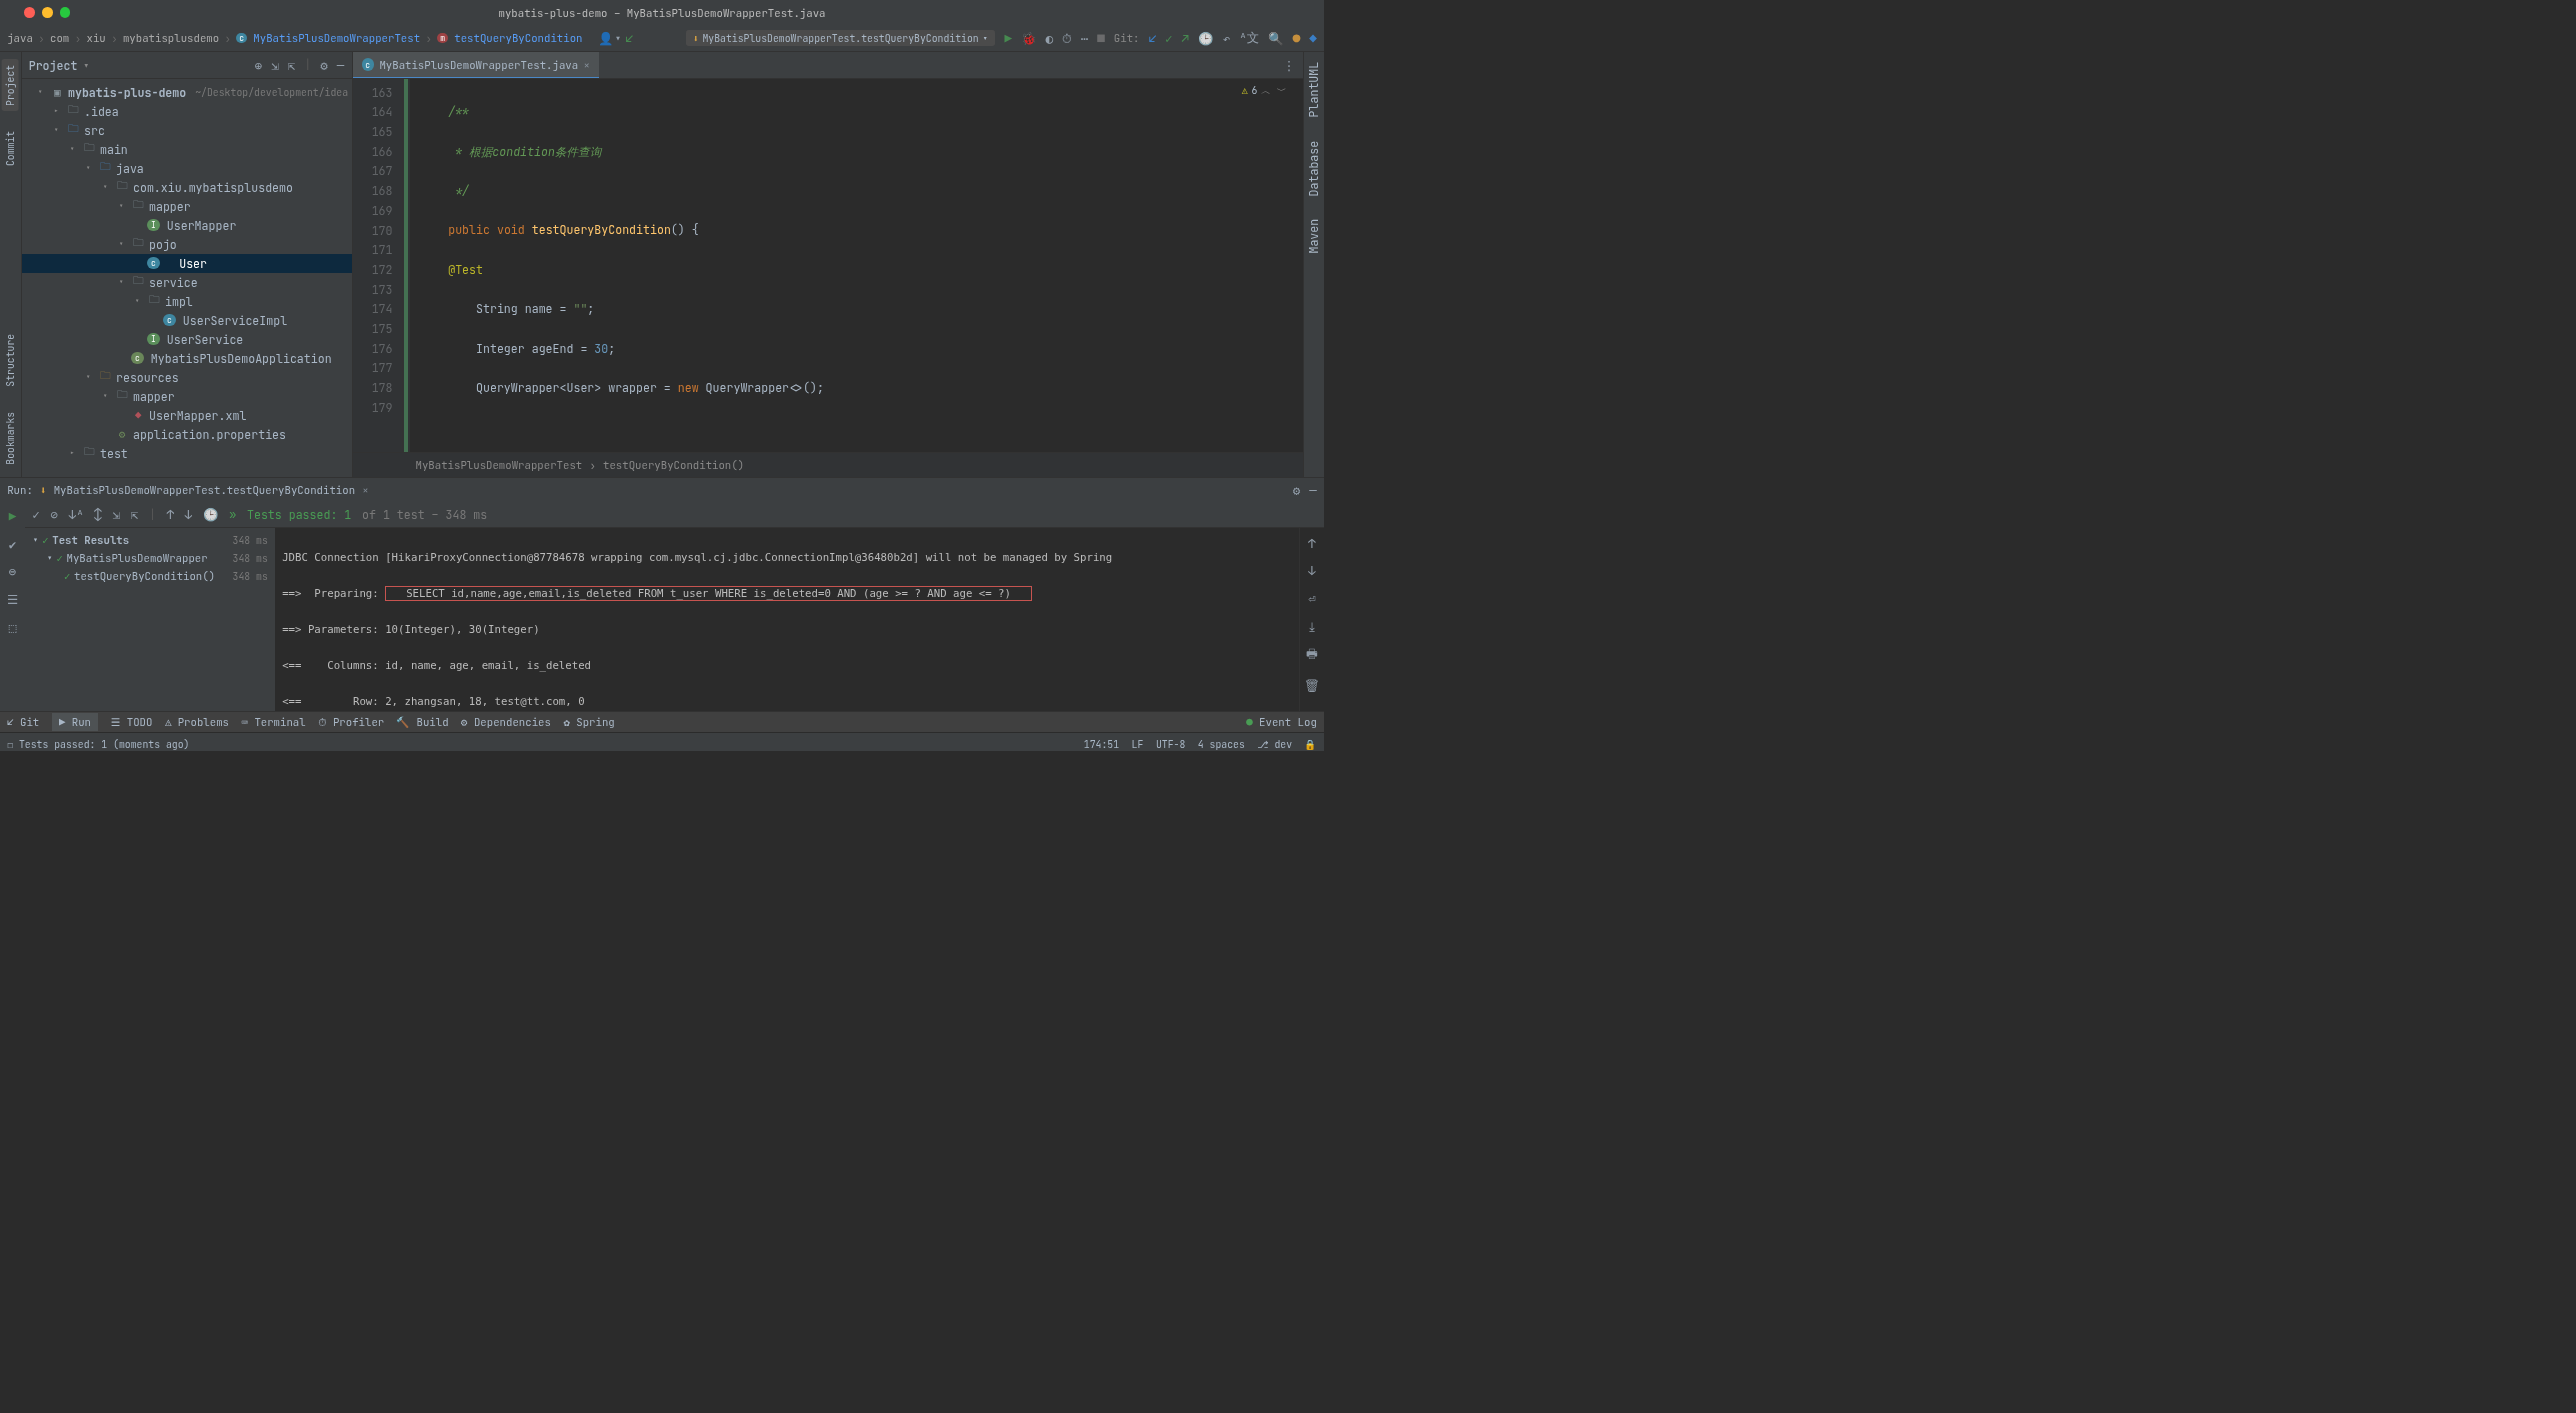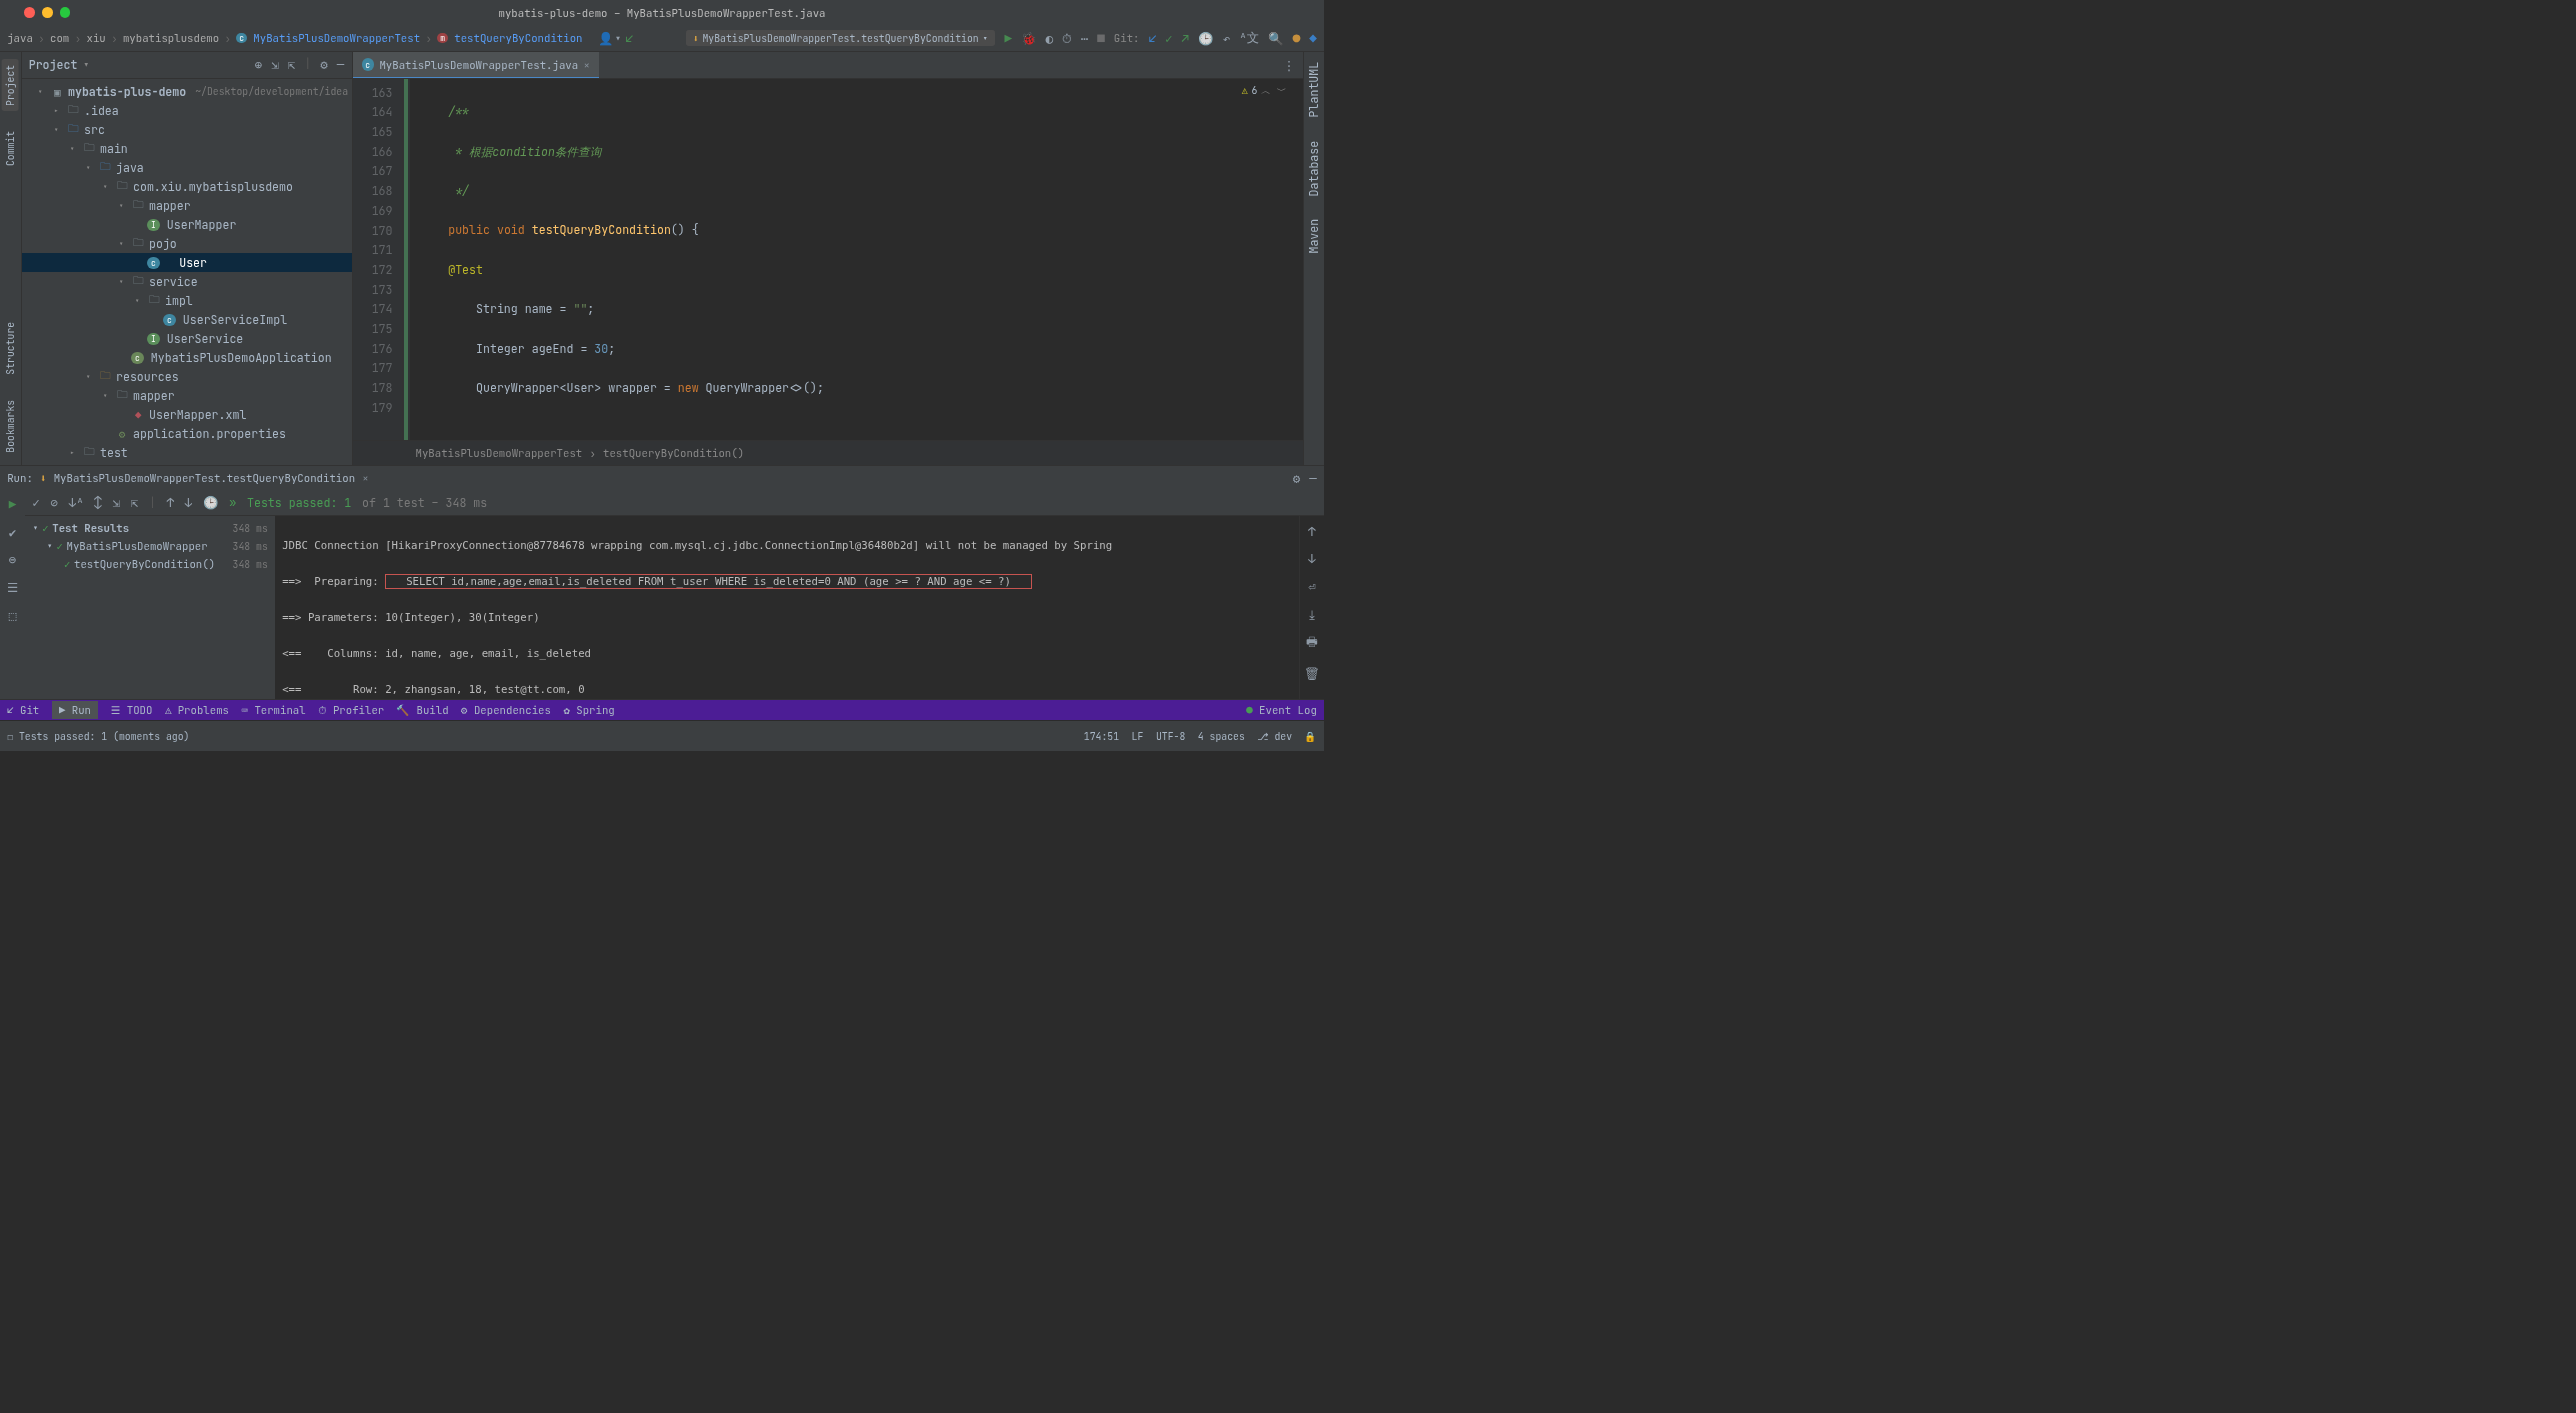--- a/index.html
+++ b/index.html
@@ -270,35 +270,35 @@
   flex-direction: column;
   align-items: center;
   padding-top: 7.2px;
   gap: 10.7px;
   border-left: 0.9px solid #323232;
 }
 
 
 .bottom-toolbar {
   height: 21.5px;
-  background: #4c1d95;
+  background: #404040;
   border-top: 0.9px solid #323232;
   display: flex;
   align-items: center;
   padding: 0 7.2px;
   font-size: 10.7px;
   gap: 12.5px;
 }
 .bottom-toolbar .active-tab { background: #4e5254; padding: 1.8px 7.2px; }
 .status-bar {
-  height: 31px;
+  height: 19px;
   background: #3c3f41;
   border-top: 0.9px solid #2b2b2b;
   display: flex;
-  align-items: center;
+  align-items: flex-end;
   padding: 0 7.2px;
   font-size: 9.8px;
 }
 .status-right { margin-left: auto; display: flex; gap: 12.5px; }
 
 </style>
 </head>
 <body>
 
 <div class="titlebar">

